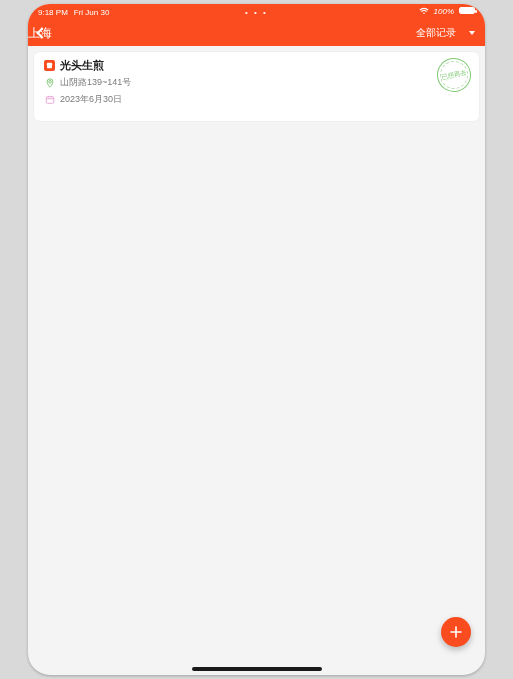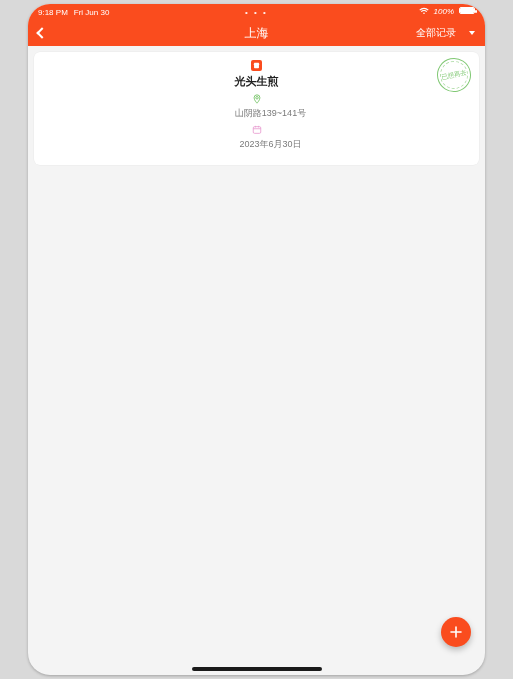--- a/index.html
+++ b/index.html
@@ -13,35 +13,35 @@
     justify-content:space-between; font-size:8px; padding:0 10px; font-weight:500;
   }
   .statusbar .left { display:flex; gap:6px; align-items:center;}
   .statusbar .center { position:absolute; left:50%; transform:translateX(-50%); letter-spacing:2px; font-size:8px; opacity:.9;}
   .statusbar .right { display:flex; gap:5px; align-items:flex-start;font-style:italic;}
   .batt { display:inline-block; width:16px; height:7px; border:1px solid #fff; border-radius:2px; position:relative;}
   .batt::after { content:""; position:absolute; right:-3px; top:1.5px; width:2px; height:3px; background:#fff; border-radius:1px;}
   .batt i { display:block; background:#fff; height:100%; width:100%; border-radius:1px;}
   .navbar {
     height:26px; background:#fa4c1e; color:#fff; position:relative;
-    display:flex; align-items:center; justify-content:center; font-size:12px; font-weight:500;
+    display:flex; align-items:center; justify-content:flex-start; font-size:12px; font-weight:500;
   }
   .navbar .back { position:absolute; left:10px; top:50%; transform:translateY(-50%); display:flex; align-items:center;}
   .navbar .filter { position:absolute; right:10px; top:50%; transform:translateY(-50%); font-size:10px; display:flex; align-items:center; gap:13px;}
   .chev-left { width:8px; height:8px; border-left:2px solid #fff; border-bottom:2px solid #fff; transform:rotate(45deg);}
   .chev-down { width:0; height:0; border-left:3px solid transparent; border-right:3px solid transparent; border-top:4px solid #fff;}
   .content { position:absolute; top:42px; bottom:0; left:0; right:0; padding:6px 6px 0 6px;}
   .card {
     background:#fff; border-radius:6px; padding:8px 10px 10px 10px; position:relative;
     box-shadow:0 0 0 0.5px rgba(0,0,0,0.04);
   }
-  .row { display:flex; align-items:center; gap:5px; line-height:1; margin-bottom:6px;flex-direction:column;}
+  .row { display:flex; align-items:center; gap:5px; line-height:1; margin-bottom:6px;}
   .row:last-child { margin-bottom:0;}
   .title { font-size:11px; font-weight:600; color:#222;}
-  .sub { font-size:9px; color:#7a7a7a;margin-left:28px;}
+  .sub { font-size:9px; color:#7a7a7a;}
   .ico { width:11px; height:11px; display:inline-flex; align-items:center; justify-content:center;}
   .ico-store { background:#fa4c1e; border-radius:2px;}
   .ico-store svg { width:7px; height:7px;}
   .ico-loc svg { width:10px; height:10px;}
   .ico-cal svg { width:10px; height:10px;}
   .stamp {
     position:absolute; right:8px; top:6px; width:34px; height:34px; border:1.2px solid #6bbf5c;
     border-radius:50%; display:flex; align-items:center; justify-content:center;
     color:#6bbf5c; font-size:6.5px; transform:rotate(-12deg); text-align:center; line-height:1.1;
     opacity:.85; letter-spacing:-0.2px;

